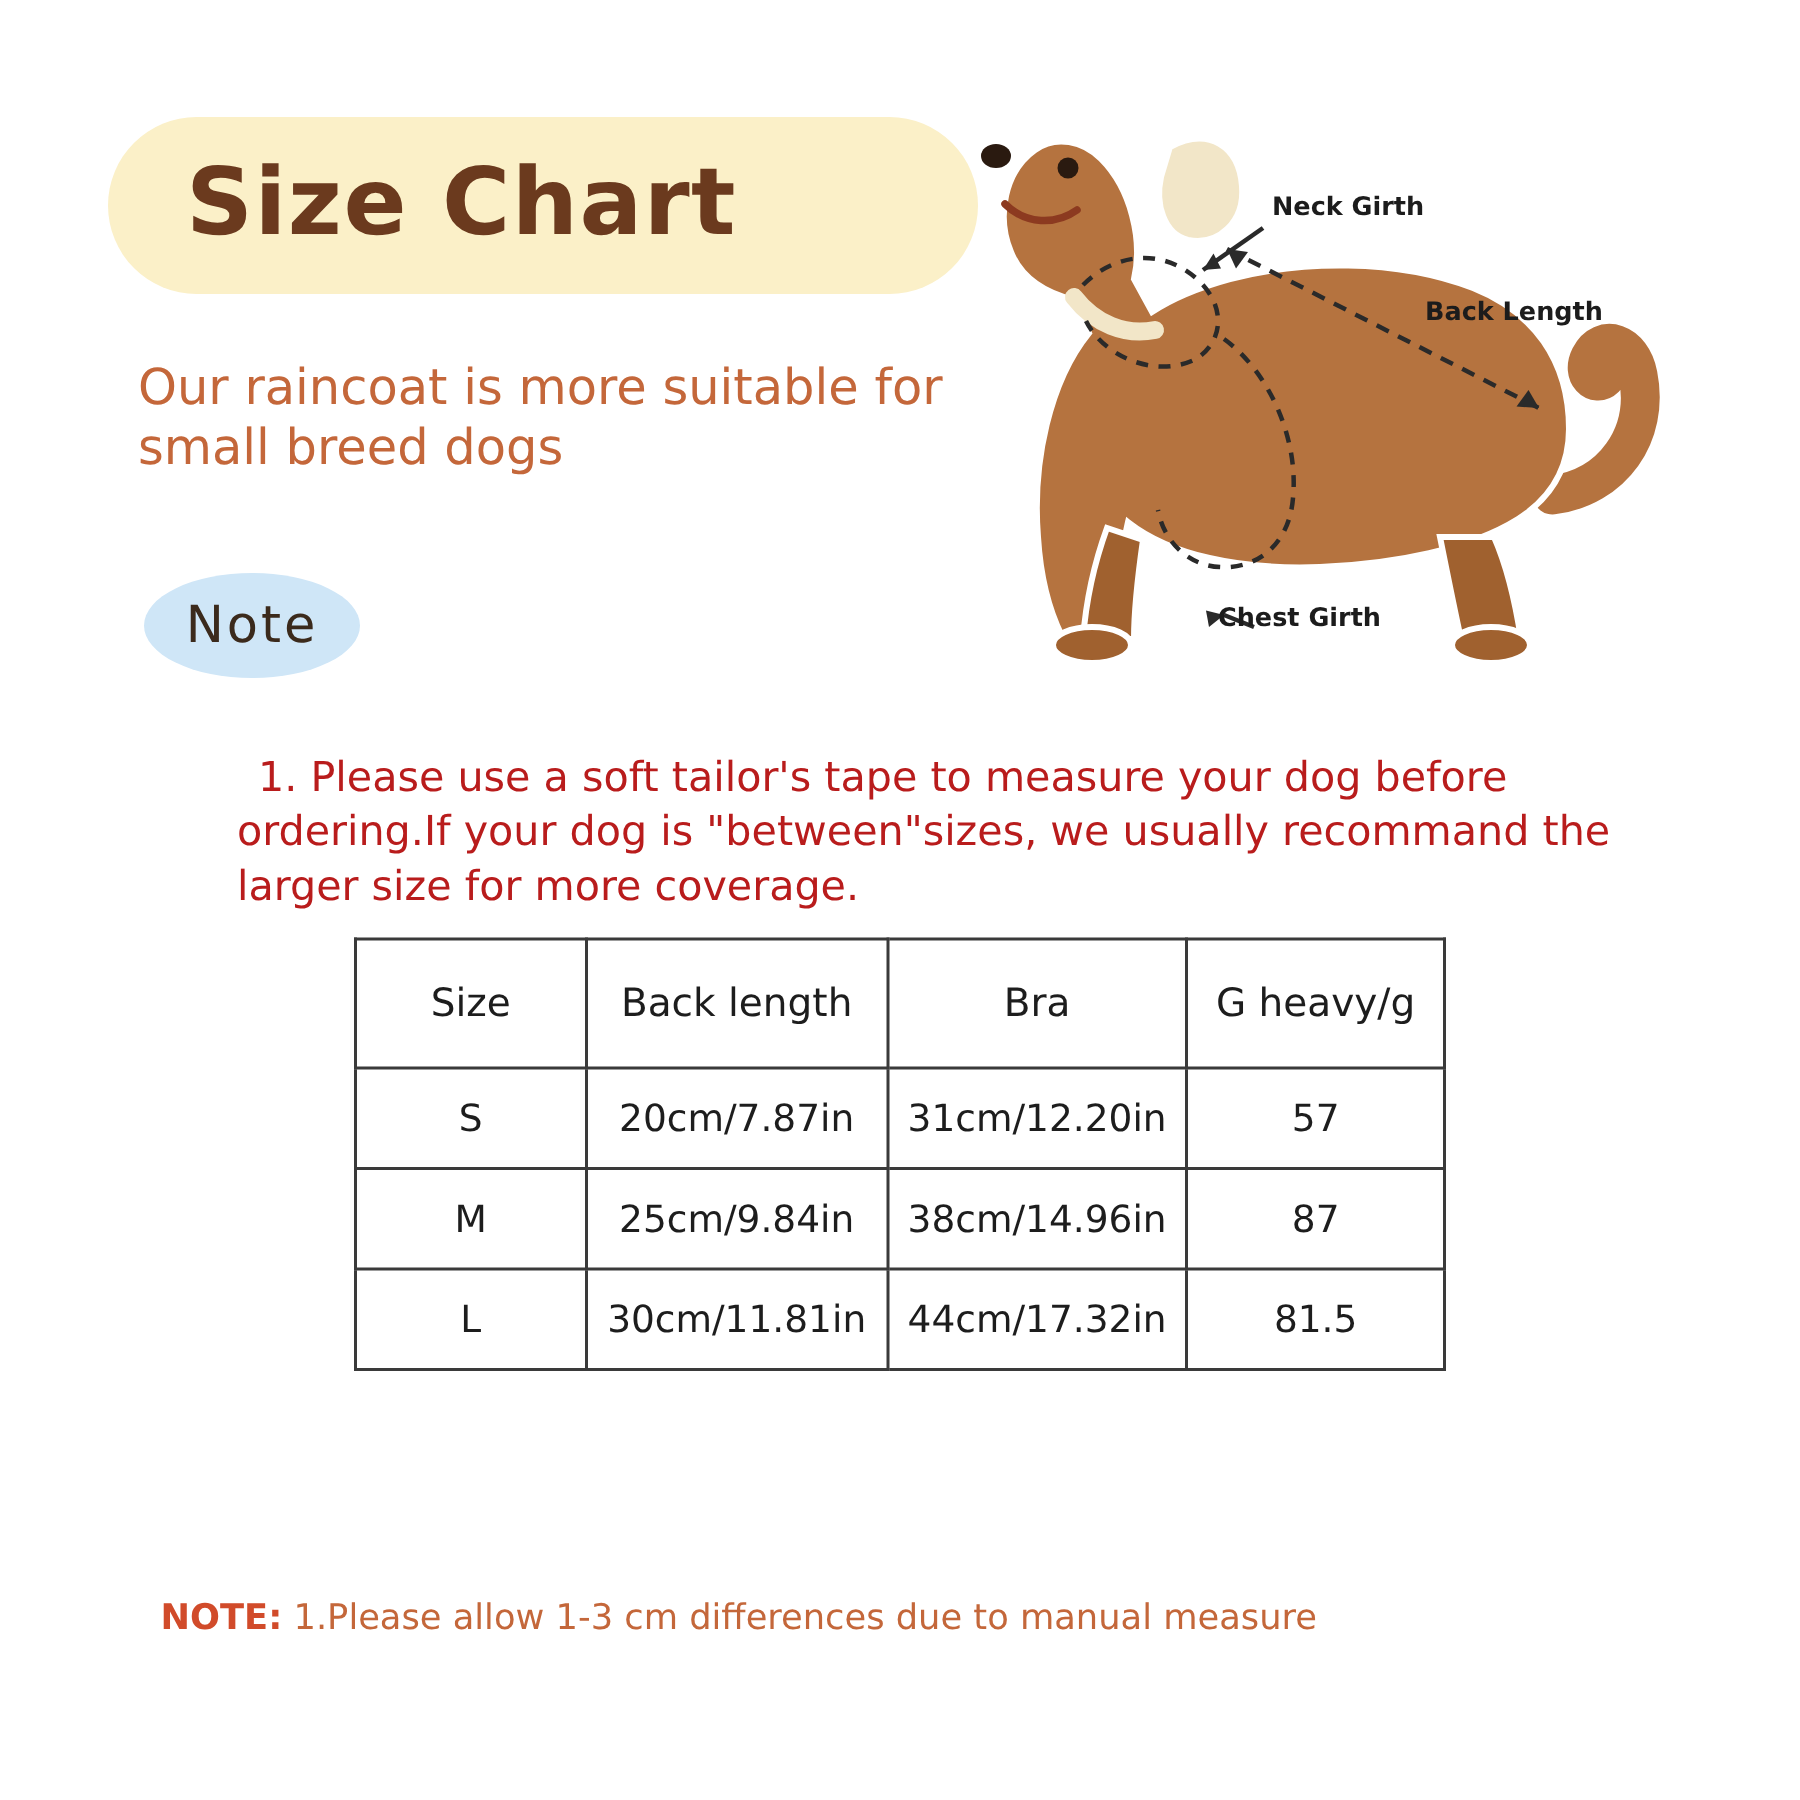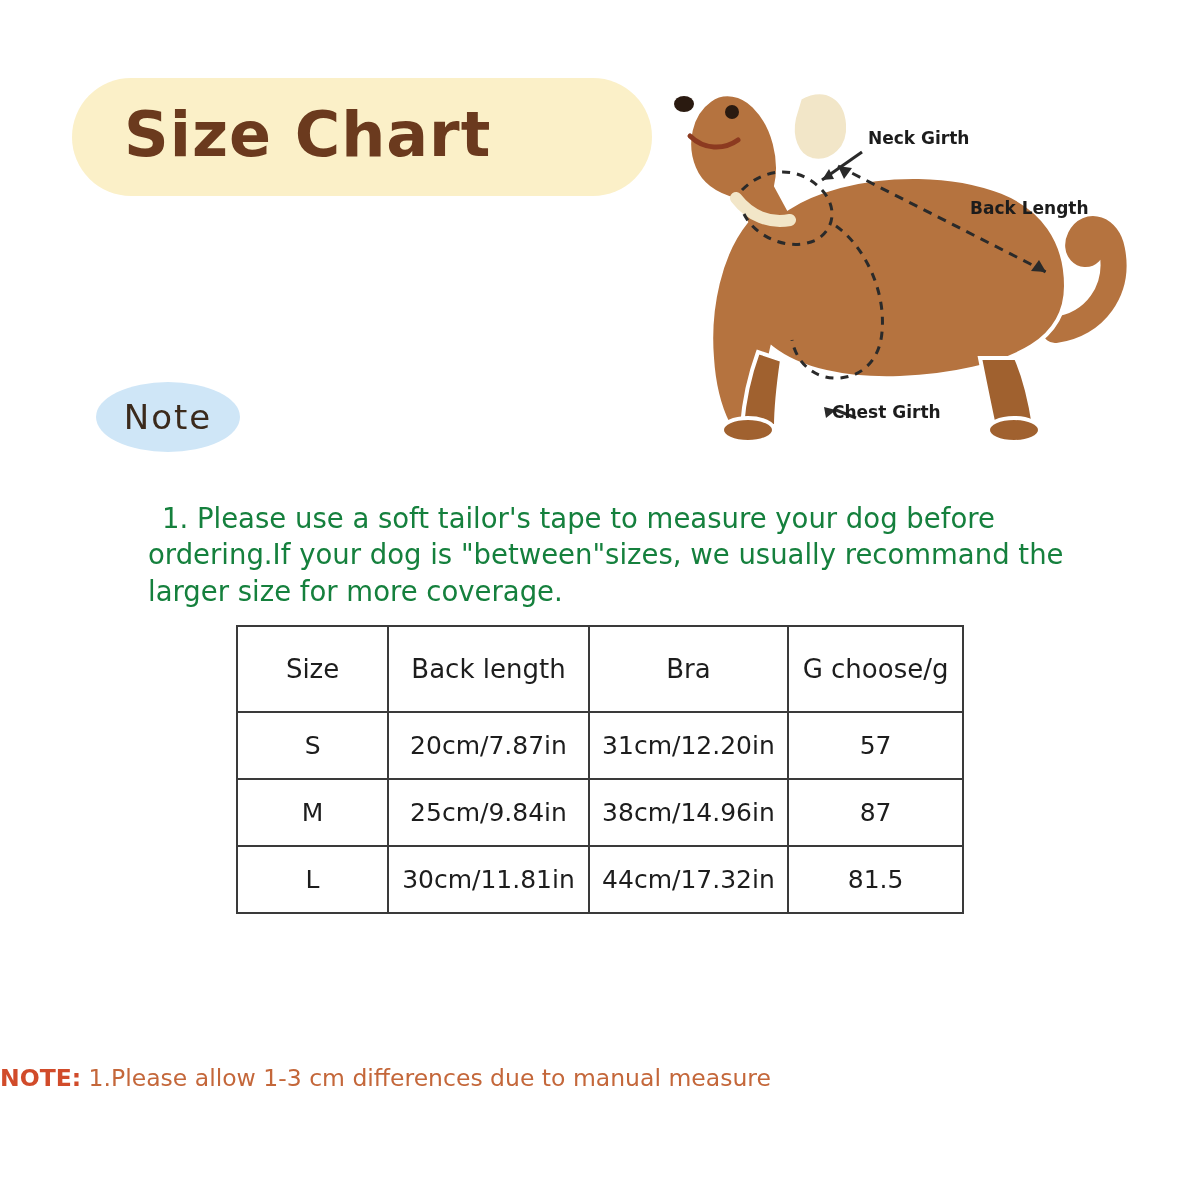--- a/index.html
+++ b/index.html
@@ -74,33 +74,33 @@
     align-items: center;
     justify-content: center;
     font-size: 34px;
     color: #3b2a1c;
     letter-spacing: 2px;
   }
 
   
   .note-para {
     position: absolute;
-    left: 148px;
+    left: 158px;
     top: 500px;
     width: 950px;
     font-size: 27.5px;
     line-height: 1.32;
-    color: #15803d;
+    color: #b91c1c;
     text-indent: 14px;
   }
 
   
   .dog-wrap {
     position: absolute;
-    left: 650px;
+    left: 630px;
     top: 40px;
     width: 520px;
     height: 440px;
   }
   .dog-label {
     position: absolute;
     font-size: 17px;
     font-weight: bold;
     color: #1c1c1c;
     white-space: nowrap;
@@ -137,20 +137,21 @@
   .col-back   { width: 188px; }
   .col-bra    { width: 186px; }
   .col-heavy  { width: 178px; }
 
   
   .footer {
     position: absolute;
     left: 0;
     top: 1060px;
     width: 985px;
+    text-align: center;
     font-size: 23.5px;
     line-height: 1.55;
     color: #c4673a;
   }
   .footer .kw {
     color: #d14b2a;
     font-weight: bold;
   }
   .footer-line {
     display: block;
@@ -158,20 +159,21 @@
   }
 </style>
 </head>
 <body>
 
 <div class="page">
 
   <div class="title-pill"></div>
   <div class="title-text">Size Chart</div>
 
+  <div class="subtitle">Our raincoat is more suitable for small breed dogs</div>
 
   <div class="note-badge"></div>
   <div class="note-badge-label">Note</div>
 
   <div class="note-para">1. Please use a soft tailor's tape to measure your dog before ordering.If your dog is "between"sizes, we usually recommand the larger size for more coverage.</div>
 
   <div class="dog-wrap">
     <svg width="520" height="440" viewBox="0 0 520 440">
 
       <path d="M405 290 C 445 285 470 250 462 210 C 458 188 438 182 430 198 C 424 210 434 218 440 212" fill="none" stroke="#b5733f" stroke-width="26" stroke-linecap="round"></path>
@@ -230,21 +232,21 @@
     <div class="dog-label lbl-chest">Chest Girth</div>
   </div>
 
   <div class="table-wrap">
     <table class="size-table">
       <thead>
         <tr>
           <td class="col-size">Size</td>
           <td class="col-back">Back length</td>
           <td class="col-bra">Bra</td>
-          <td class="col-heavy">G choose/g</td>
+          <td class="col-heavy">G heavy/g</td>
         </tr>
       </thead>
       <tbody>
         <tr>
           <td>S</td>
           <td>20cm/7.87in</td>
           <td>31cm/12.20in</td>
           <td>57</td>
         </tr>
         <tr>

